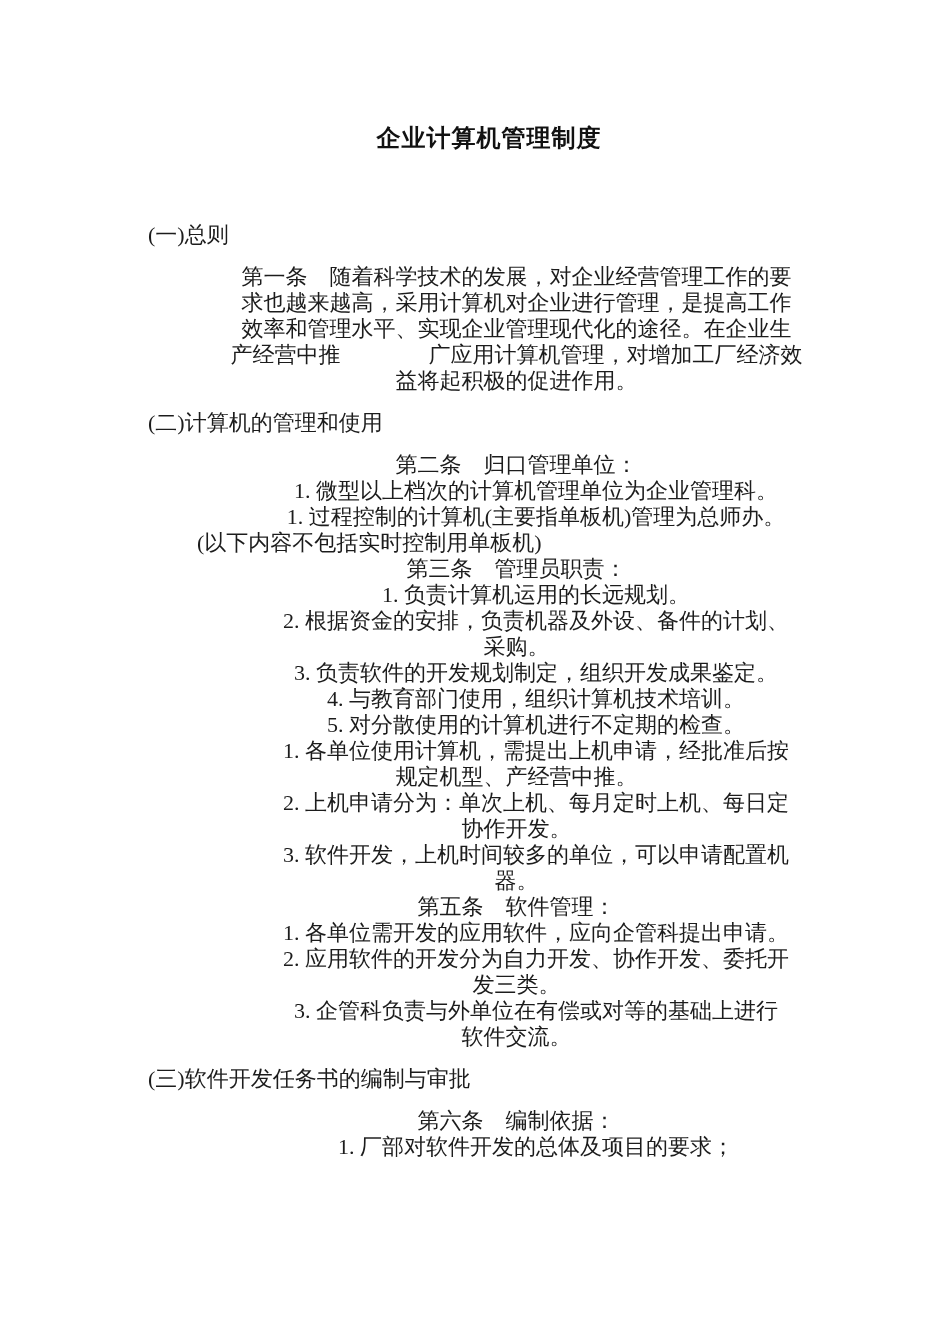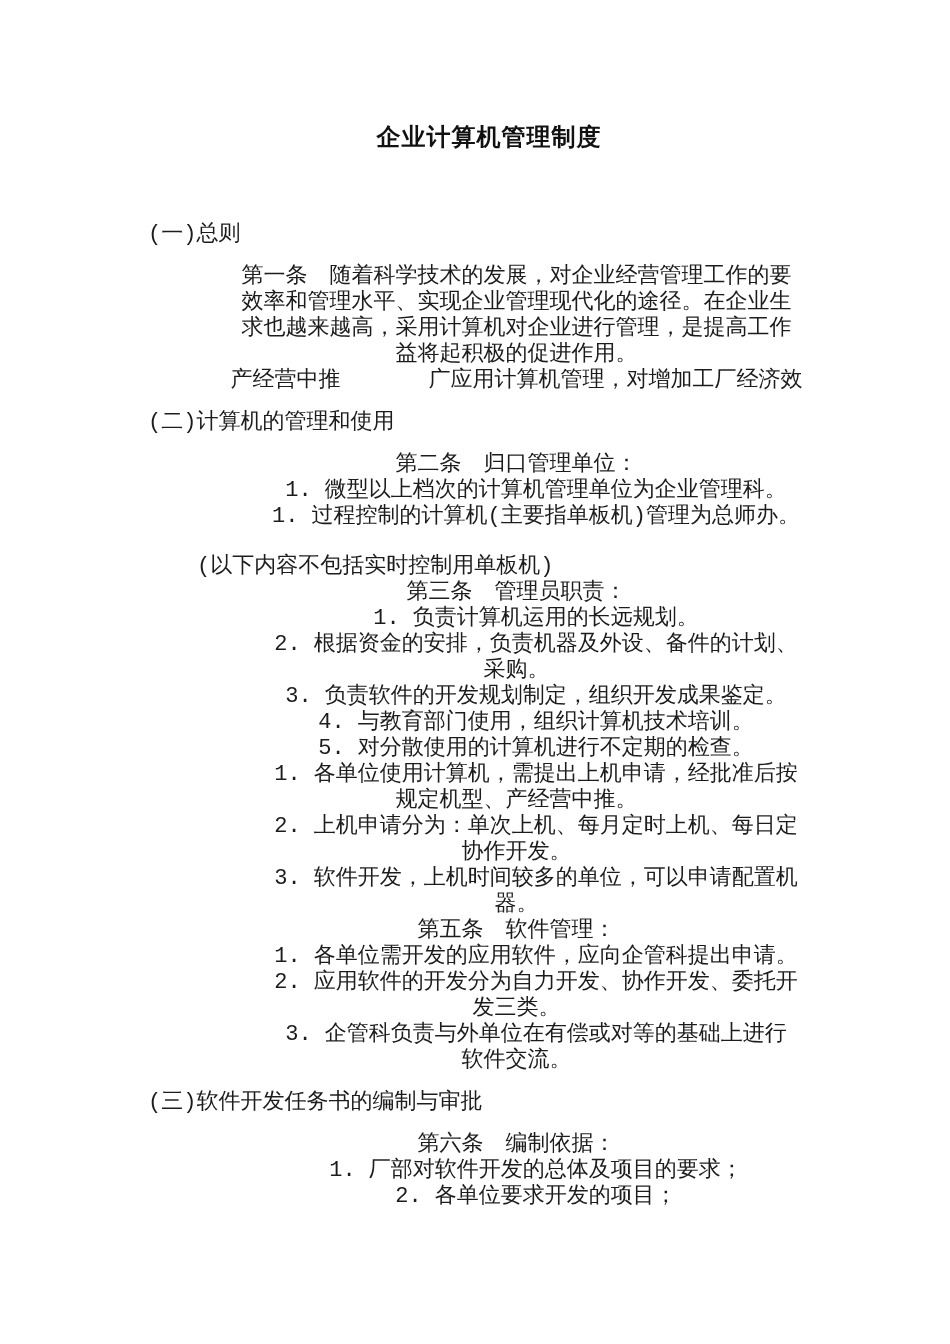--- a/index.html
+++ b/index.html
@@ -7,21 +7,21 @@
     padding: 0;
     background: #ffffff;
   }
   .page {
     position: relative;
     width: 950px;
     height: 1344px;
     margin: 0 auto;
     background: #ffffff;
     overflow: hidden;
-    font-family: Liberation Mono, monospace;
+    font-family: Liberation Serif, serif;
     color: #1c1c1c;
   }
   .content {
     padding: 125px 120px 0 148px;
     font-size: 22px;
     line-height: 26px;
   }
   .doc-title {
     font-size: 24px;
     line-height: 27px;
@@ -34,37 +34,37 @@
   .section { margin-bottom: 16px; }
   .sec-heading {
     margin-bottom: 16px;
     white-space: pre;
   }
   .doc-line {
     white-space: pre;
   }
   
   .l2  { padding-left: 55px; text-align: center; }
-  .l2p { padding-left: 49px; margin-top: 24px; }
+  .l2p { padding-left: 49px; }
   .l3  { padding-left: 94px; text-align: center; }
 </style>
 </head>
 <body>
 
 <div class="page">
   <div class="content">
     <div class="doc-title">企业计算机管理制度</div>
     <div id="sections">
         <div class="section">
           <div class="sec-heading">(一)总则</div>
           <div class="doc-line l2">第一条　随着科学技术的发展，对企业经营管理工作的要</div>
+          <div class="doc-line l2">求也越来越高，采用计算机对企业进行管理，是提高工作</div>
           <div class="doc-line l2">效率和管理水平、实现企业管理现代化的途径。在企业生</div>
-          <div class="doc-line l2">求也越来越高，采用计算机对企业进行管理，是提高工作</div>
+          <div class="doc-line l2">产经营中推　　　　广应用计算机管理，对增加工厂经济效</div>
           <div class="doc-line l2">益将起积极的促进作用。</div>
-          <div class="doc-line l2">产经营中推　　　　广应用计算机管理，对增加工厂经济效</div>
         </div>
         <div class="section">
           <div class="sec-heading">(二)计算机的管理和使用</div>
           <div class="doc-line l2">第二条　归口管理单位：</div>
           <div class="doc-line l3">1. 微型以上档次的计算机管理单位为企业管理科。</div>
           <div class="doc-line l3">1. 过程控制的计算机(主要指单板机)管理为总师办。</div>
           <div class="doc-line l2p">(以下内容不包括实时控制用单板机)</div>
           <div class="doc-line l2">第三条　管理员职责：</div>
           <div class="doc-line l3">1. 负责计算机运用的长远规划。</div>
           <div class="doc-line l3">2. 根据资金的安排，负责机器及外设、备件的计划、</div>
@@ -82,17 +82,16 @@
           <div class="doc-line l3">1. 各单位需开发的应用软件，应向企管科提出申请。</div>
           <div class="doc-line l3">2. 应用软件的开发分为自力开发、协作开发、委托开</div>
           <div class="doc-line l2">发三类。</div>
           <div class="doc-line l3">3. 企管科负责与外单位在有偿或对等的基础上进行</div>
           <div class="doc-line l2">软件交流。</div>
         </div>
         <div class="section">
           <div class="sec-heading">(三)软件开发任务书的编制与审批</div>
           <div class="doc-line l2">第六条　编制依据：</div>
           <div class="doc-line l3">1. 厂部对软件开发的总体及项目的要求；</div>
-          <div class="doc-line l3">2. 各单位要求开发的项目；</div>
         </div>
       </div>
   </div>
 </div>
 
 </body></html>

